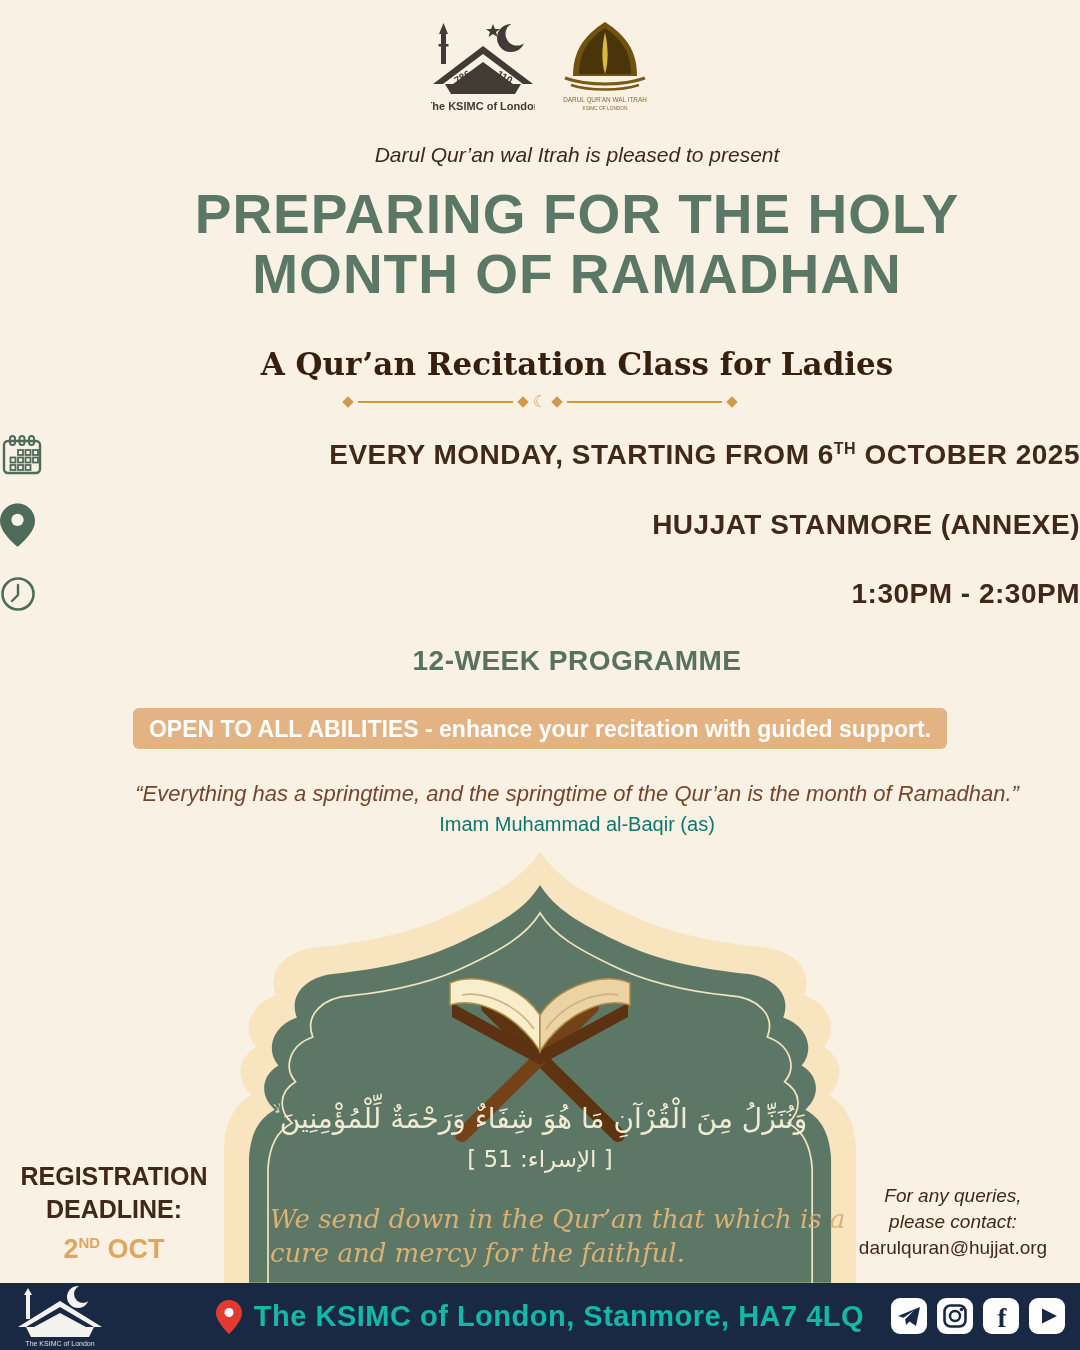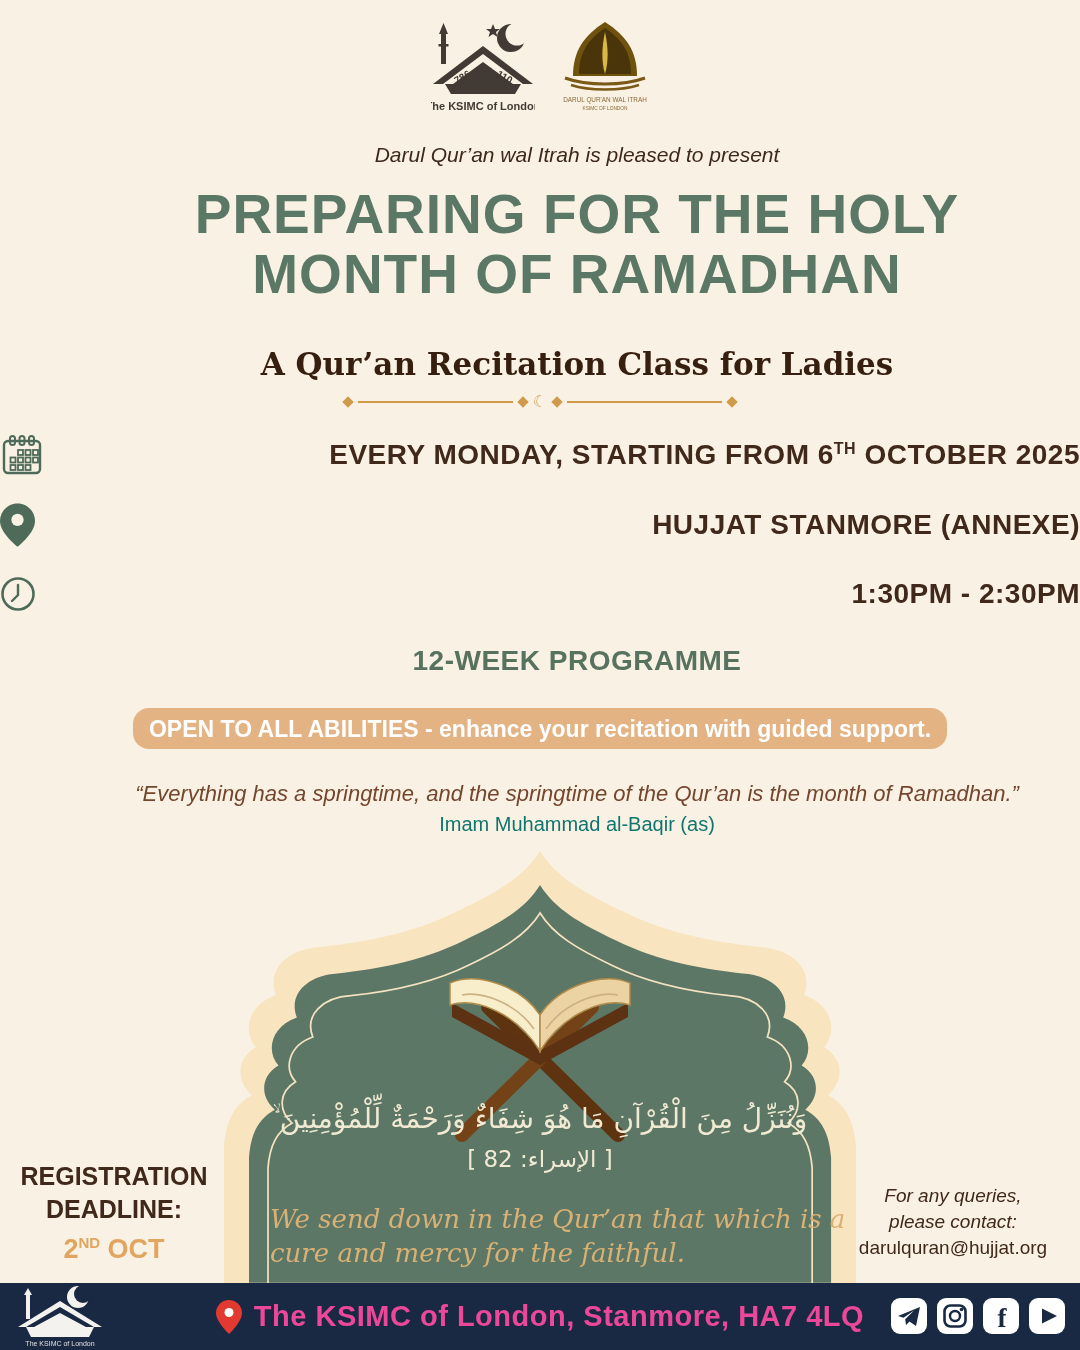--- a/index.html
+++ b/index.html
@@ -18,21 +18,21 @@
   .divider{top:394px;display:flex;justify-content:center;align-items:center;gap:6px;width:1080px;color:#cf9a4a;}
   .divider .line{height:2px;background:#cf9a4a;width:155px;}
   .divider .dia{width:8px;height:8px;background:#cf9a4a;transform:rotate(45deg);}
   .divider .cres{font-size:16px;line-height:16px;color:#cf9a4a;}
 
   
   .row{display:flex;justify-content:space-between;align-items:center;gap:11px;width:1080px;}
   .detail-text{font-size:28px;font-weight:800;color:#40291b;letter-spacing:.5px;}
   .detail-text sup{font-size:16px;font-weight:800;}
   .programme{top:645px;font-size:28px;font-weight:800;color:#57735f;letter-spacing:.5px;}
-  .banner{top:708px;left:133px;width:814px;height:41px;background:#e4b384;border-radius:16px;
+  .banner{top:708px;left:133px;width:814px;height:41px;background:#e4b384;border-radius:6px;
           color:#ffffff;font-size:23px;font-weight:700;text-align:center;line-height:42px;}
 
   .quote{top:781px;font-style:italic;font-size:22px;color:#74462e;}
   .attrib{top:813px;font-size:20px;color:#0f766e;}
 
   
   .arch-svg{left:224px;top:851px;}
   .arabic{top:1097px;left:270px;width:540px;text-align:center;direction:rtl;
           font-family:"DejaVu Sans",sans-serif;font-size:28px;color:#f1ead3;line-height:44px;}
   .verse-ref{top:1146px;left:270px;width:540px;text-align:center;direction:rtl;
@@ -45,21 +45,21 @@
                 font-size:25px;line-height:33px;color:#40291b;}
   .reg-date{color:#e0a55e;font-size:27px;}
   .reg-date sup{font-size:15px;}
   .contact{top:1183px;left:840px;width:226px;text-align:center;font-size:19px;line-height:26px;color:#40291b;}
   .contact .it{font-style:italic;}
 
   
   .footer{top:1283px;left:0;width:1080px;height:67px;background:#1a2943;}
   .footer-address{position:absolute;left:0;top:0;width:1080px;height:67px;
                   display:flex;justify-content:center;align-items:center;gap:12px;}
-  .footer-address .txt{color:#ec4899;font-size:29px;font-weight:800;letter-spacing:.5px;}
+  .footer-address .txt{color:#14b8a6;font-size:29px;font-weight:800;letter-spacing:.5px;}
   .socials{position:absolute;right:14px;top:14px;display:flex;gap:8px;}
   .footer-logo{position:absolute;left:12px;top:2px;}
 </style>
 </head>
 <body>
 
 <div class="abs logos">
   <svg width="104" height="100" viewBox="0 0 104 100">
 
     <circle cx="80" cy="20" r="14" fill="#423a34"></circle>
@@ -181,21 +181,21 @@
     </g>
     <path d="M228 152 L316 200 L404 152 L404 166 L316 214 L228 166 Z" fill="#5c3212"></path>
     <path d="M316 200 C292 162 252 146 226 154 L226 132 C254 120 298 136 316 164 Z" fill="#f8eecb" stroke="#b08c4a" stroke-width="1.5"></path>
     <path d="M316 200 C340 162 380 146 406 154 L406 132 C378 120 334 136 316 164 Z" fill="#ecd3a4" stroke="#b08c4a" stroke-width="1.5"></path>
     <path d="M310 178 C292 152 258 140 238 144" fill="none" stroke="#cbb184" stroke-width="1.6"></path>
     <path d="M322 178 C340 152 374 140 394 144" fill="none" stroke="#cbb184" stroke-width="1.6"></path>
   </g>
 </svg>
 
 <div class="abs arabic">وَنُنَزِّلُ مِنَ الْقُرْآنِ مَا هُوَ شِفَاءٌ وَرَحْمَةٌ لِّلْمُؤْمِنِينَ ۙ</div>
-<div class="abs verse-ref">[ الإسراء: 82 ]</div>
+<div class="abs verse-ref">[ الإسراء: 51 ]</div>
 <div class="abs translation">
   <div>We send down in the Qur’an that which is a</div>
   <div>cure and mercy for the faithful.</div>
 </div>
 
 <div class="abs registration">
   <div>REGISTRATION</div>
   <div>DEADLINE:</div>
   <div class="reg-date"><span>2</span><sup>ND</sup><span> OCT</span></div>
 </div>

